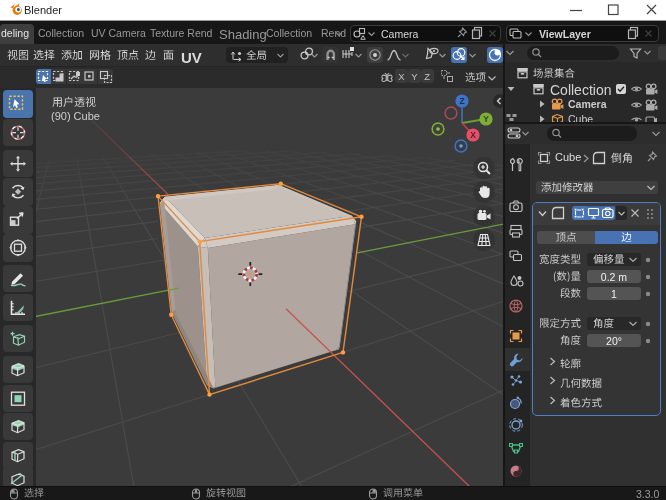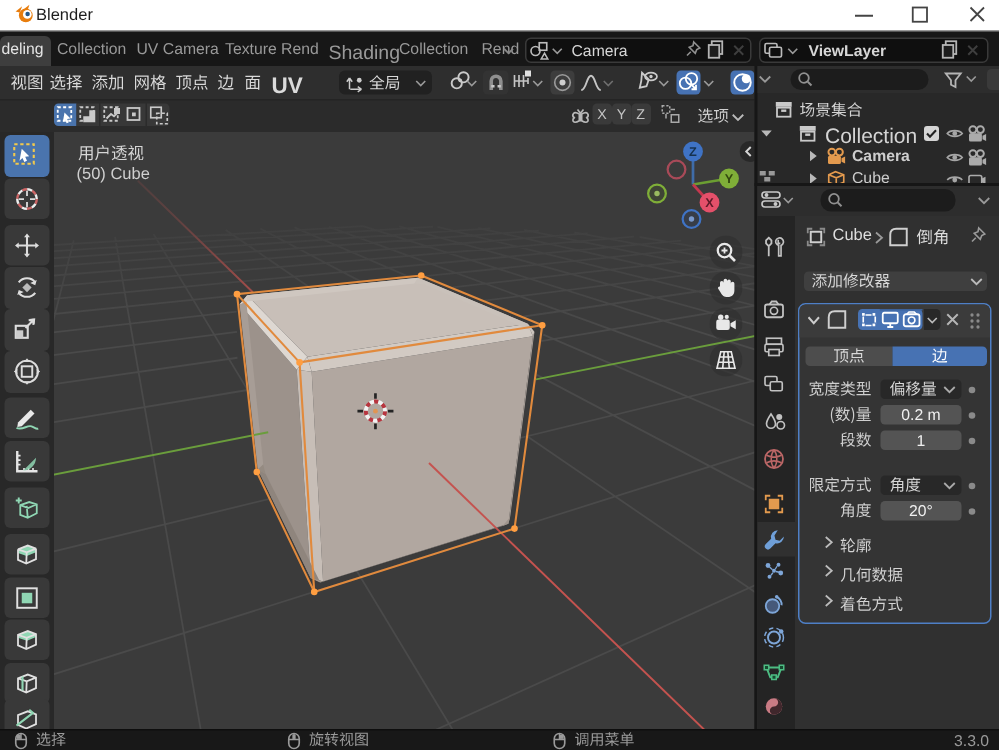--- a/index.html
+++ b/index.html
@@ -326,21 +326,21 @@
         <path d="M6 4.3 L6 13.7" stroke="#8fd6b3" stroke-width="1.4"></path>
       </g>
     </svg>
     <div style="position:absolute;left:3px;top:466.2px;width:30px;height:27.5px;background:#393939;border-radius:4px"></div>
     <svg style="position:absolute;left:3px;top:466.25px" width="30" height="27.5" viewBox="0 0 30 27.5">
       <g transform="translate(6,4.7)">
         <path d="M3 6 L9.5 3.5 L15 5.5 L15 12 L8.5 15 L3 12.5Z" fill="none" stroke="#e0e0e0" stroke-width="1.2"></path>
         <path d="M2 13 L13 4.5 M10.5 2.5 l3 2.5" stroke="#8fd6b3" stroke-width="1.4" fill="none"></path>
       </g>
     </svg>
-    <div style="position:absolute;left:51px;top:110px;font-size:11px;color:#cfcfcf;font-weight:400;letter-spacing:0;white-space:nowrap">(50) Cube</div>
+    <div style="position:absolute;left:51px;top:110px;font-size:11px;color:#cfcfcf;font-weight:400;letter-spacing:0;white-space:nowrap">(90) Cube</div>
     <svg style="position:absolute;left:425px;top:85px" width="75" height="75" viewBox="0 0 75 75">
       <g stroke-width="1.8">
         <line x1="37" y1="38" x2="37" y2="16" stroke="#3f6ca8"></line>
         <line x1="37" y1="38" x2="61" y2="34" stroke="#6b9e32"></line>
         <line x1="37" y1="38" x2="48" y2="50" stroke="#c4384f"></line>
       </g>
       <circle cx="37" cy="16" r="6.6" fill="#3f73c5"></circle>
       <text x="37" y="19" font-size="8.5" font-weight="bold" fill="#16324f" text-anchor="middle" font-family="Liberation Sans,sans-serif">Z</text>
       <circle cx="61" cy="34" r="6.6" fill="#7fae38"></circle>
       <text x="61" y="37" font-size="8.5" font-weight="bold" fill="#32470f" text-anchor="middle" font-family="Liberation Sans,sans-serif">Y</text>

